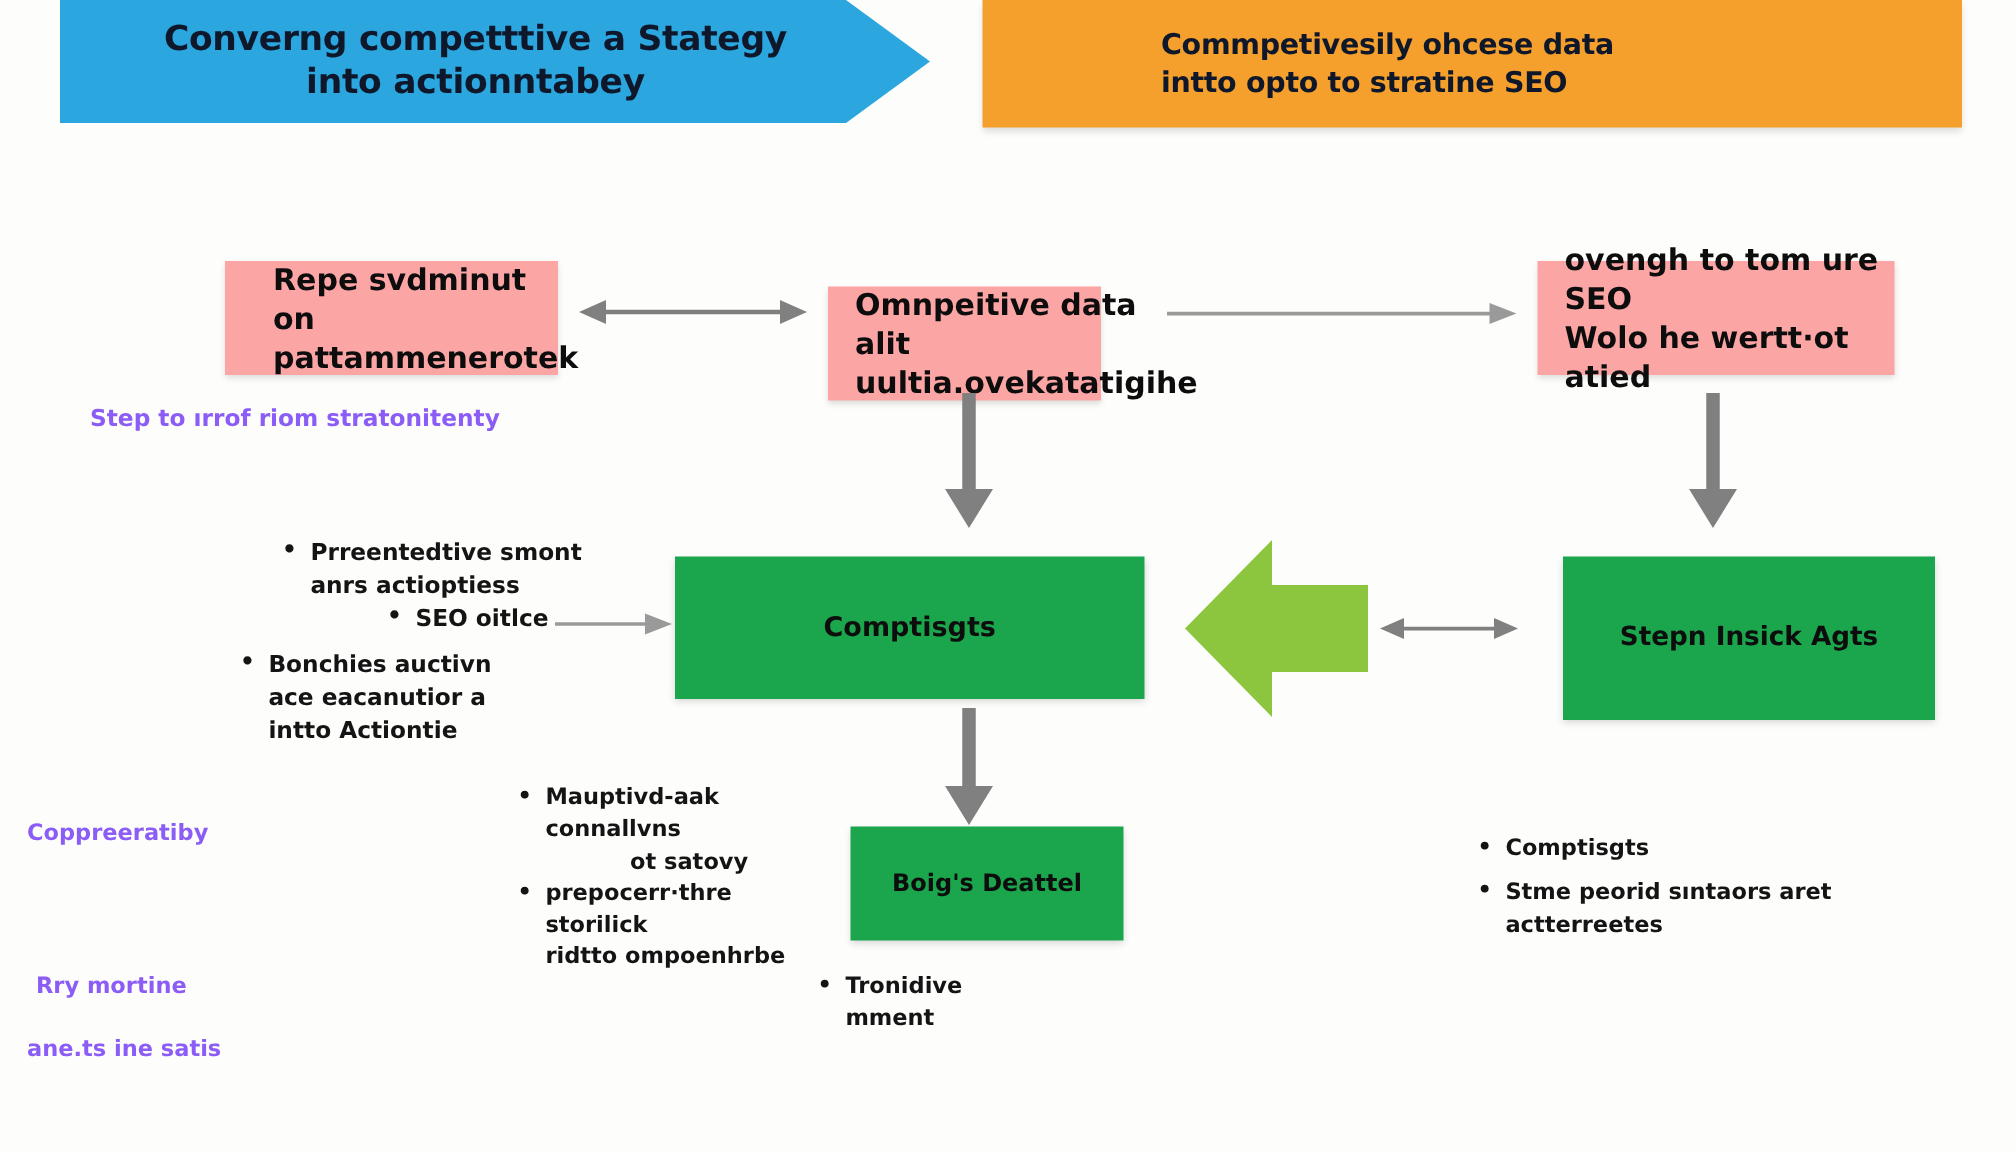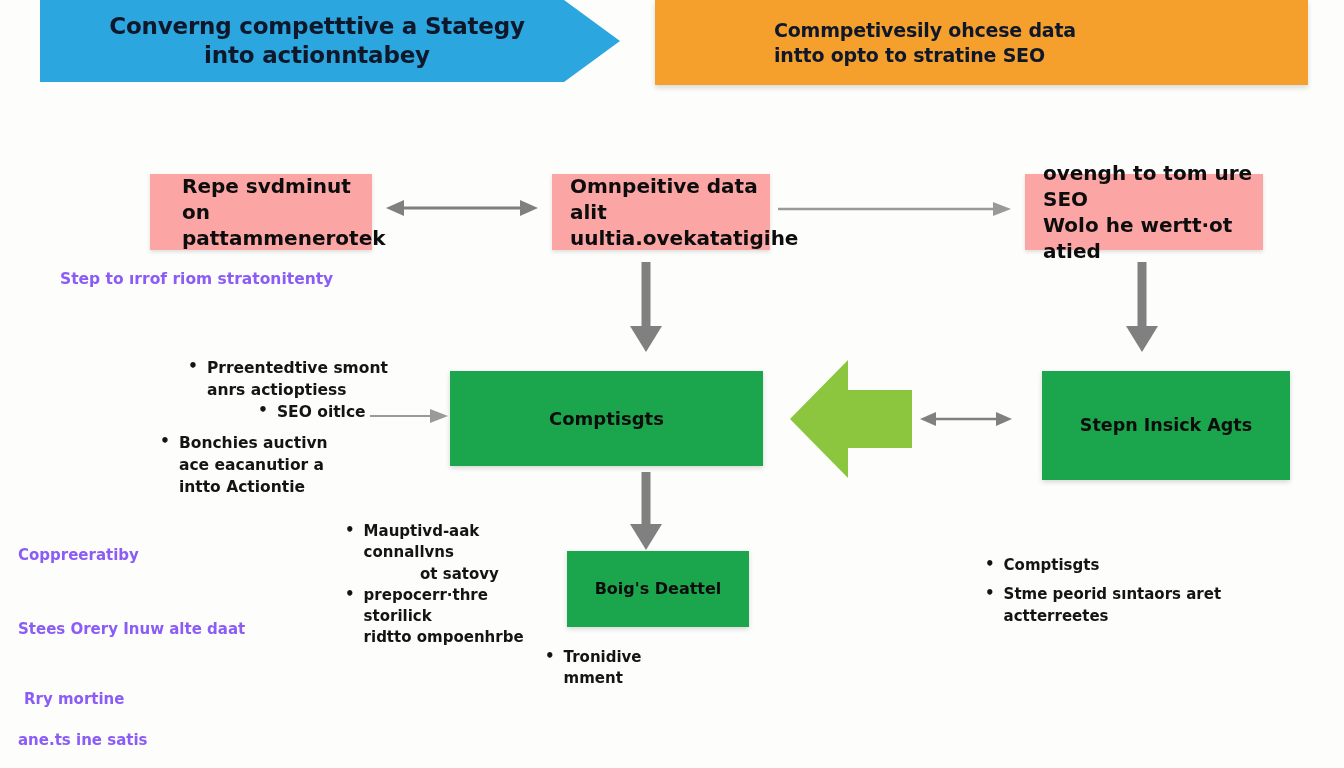--- a/index.html
+++ b/index.html
@@ -75,21 +75,21 @@
     box-shadow: 0 2px 4px rgba(0,0,0,0.13);
   }
   .box-green {
     background: #1BA54C;
     font-size: 17.5px;
     justify-content: center;
     box-shadow: 0 2px 5px rgba(0,0,0,0.16);
   }
 
   #box-audit   { left: 150px; top: 174px; width: 222px; height: 76px; }
-  #box-data    { left: 552px; top: 174px; width: 218px; height: 76px; }
+  #box-data    { left: 552px; top: 191px; width: 182px; height: 76px; }
   #box-seo     { left: 1025px; top: 174px; width: 238px; height: 76px; }
 
   #box-insights { left: 450px; top: 371px; width: 313px; height: 95px; font-size: 18px; }
   #box-agents   { left: 1042px; top: 371px; width: 248px; height: 109px; }
   #box-detail   { left: 567px; top: 551px; width: 182px; height: 76px; font-size: 16px; }
 
   
   .arrow { position: absolute; }
   .arrow svg { display: block; overflow: visible; }
 
@@ -274,21 +274,20 @@
       <span class="bullet-dot">•</span>
       <span class="bullet-text">Bonchies auctivn
 ace eacanutior a
 intto Actiontie</span>
     </div>
   </div>
 
   <div class="txt" id="text-coop">
     <span class="banner-line">Coppreeratiby</span>
     <span class="gap"></span>
-    <span class="banner-line">Stees Orery Inuw alte daat</span>
     <span class="gap" style="height:8px;"></span>
     <span class="banner-line" style="padding-left:6px;">Rry mortine</span>
     <span class="banner-line">ane.ts ine satis</span>
     
   </div>
 
   <div class="bullet-block" id="bullets-bottom-mid">
     <div class="bullet-row">
       <span class="bullet-dot">•</span>
       <span class="bullet-text">Mauptivd-аak

